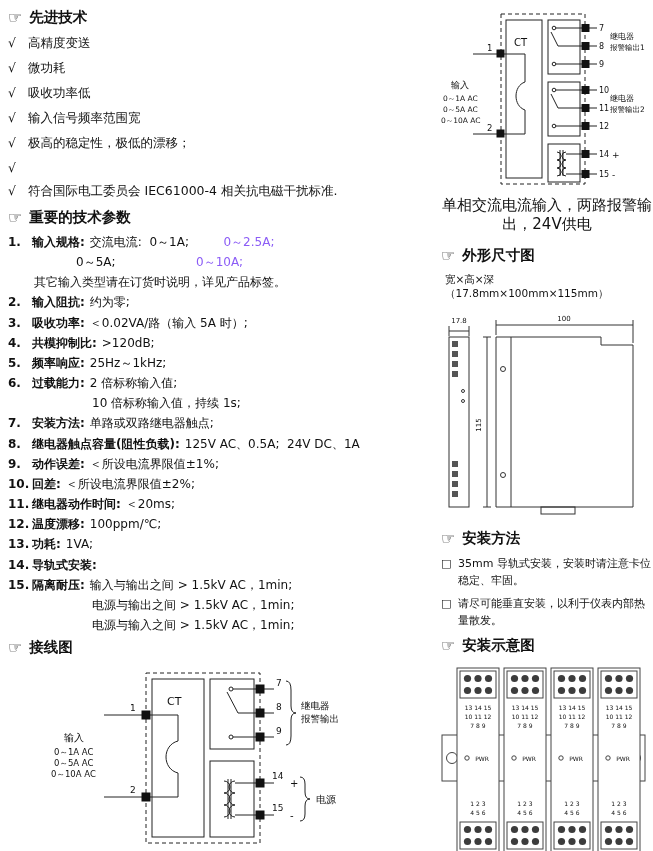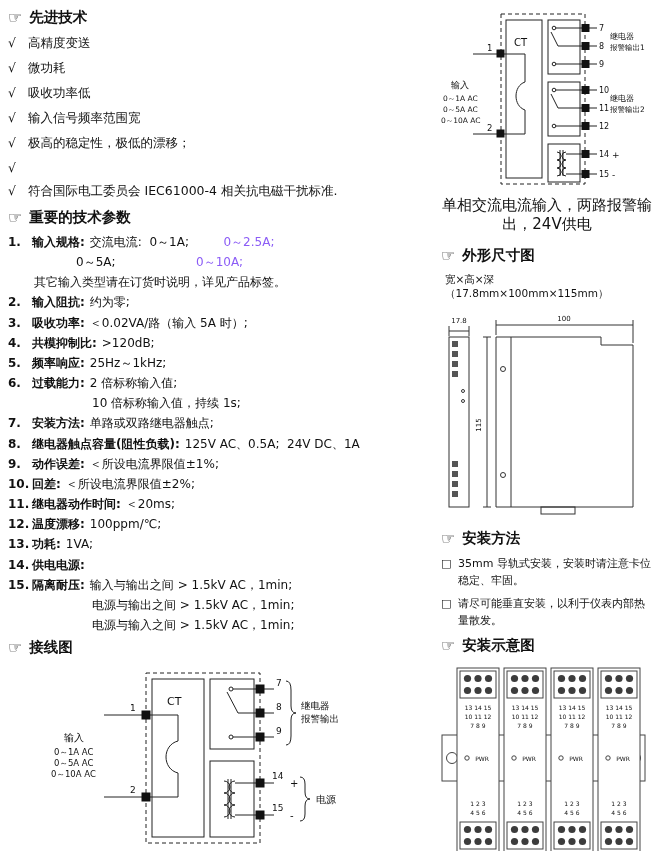--- a/index.html
+++ b/index.html
@@ -161,21 +161,21 @@
         <span class="p-label">温度漂移:</span>
         <span class="p-val">100ppm/℃;</span>
       </div>
       <div class="p-row">
         <span class="p-num">13.</span>
         <span class="p-label">功耗:</span>
         <span class="p-val">1VA;</span>
       </div>
       <div class="p-row">
         <span class="p-num">14.</span>
-        <span class="p-label">供电电源:</span>
+        <span class="p-label">导轨式安装:</span>
       </div>
       <div class="p-row">
         <span class="p-num">15.</span>
         <span class="p-label">隔离耐压:</span>
         <span class="p-val">输入与输出之间 &gt; 1.5kV AC，1min;</span>
       </div>
       <div class="p-row ind-mid">
         <span class="p-val">电源与输出之间 &gt; 1.5kV AC，1min;</span>
       </div>
       <div class="p-row ind-mid">

